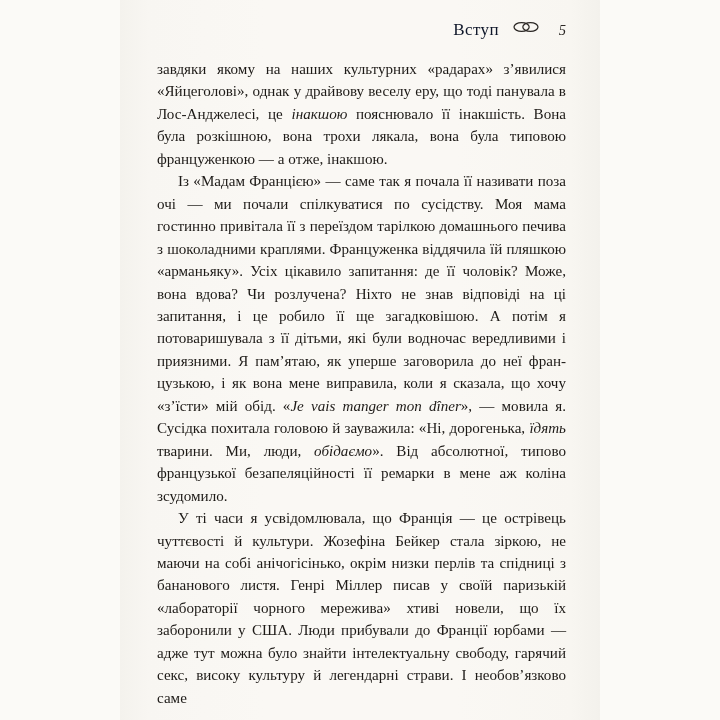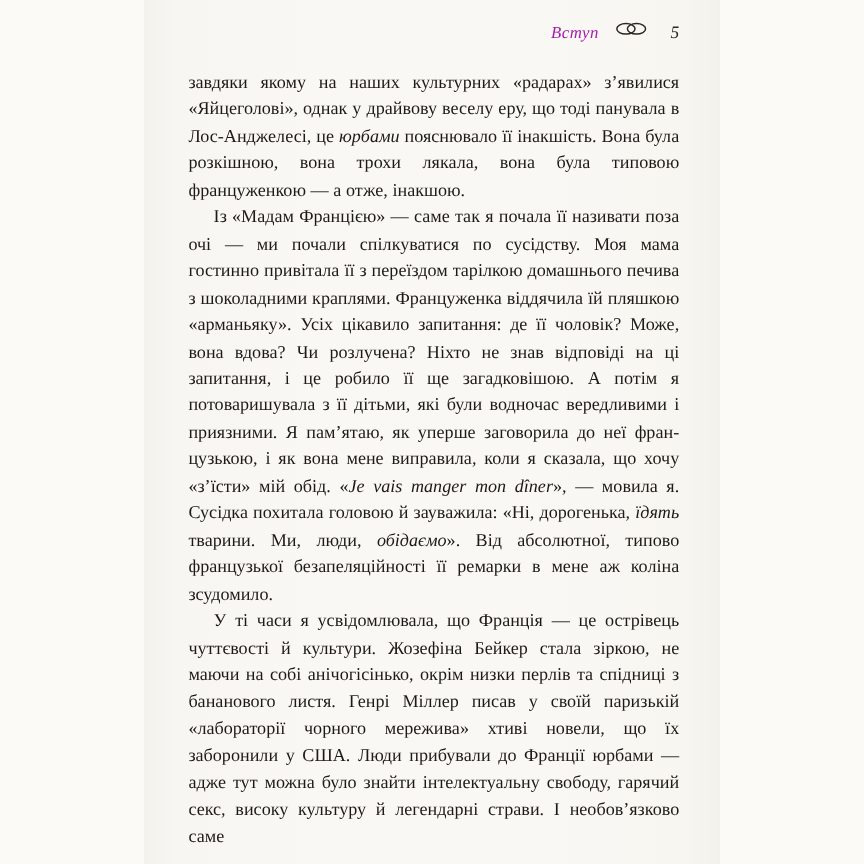--- a/index.html
+++ b/index.html
@@ -48,24 +48,23 @@
     left: 157px;
     top: 20px;
     width: 409px;
     height: 26px;
     display: flex;
     align-items: baseline;
     justify-content: flex-end;
     color: #23201d;
   }
   #running-head .head-title {
-    font-style: italic;
-    font-size: 14px;
+    font-size: 17px;
     letter-spacing: 0.4px;
-    color: #a21caf;
+    color: #0f172a;
   }
   #running-head .head-ornament {
     margin: 0 13px 0 14px;
     display: inline-flex;
     align-items: center;
     position: relative;
     top: -2px;
   }
   #running-head .head-folio {
     font-size: 14.5px;
@@ -120,18 +119,18 @@
       <svg width="26" height="12" viewBox="0 0 26 12" aria-hidden="true">
         <ellipse cx="8.6" cy="6" rx="7.6" ry="4.4" fill="none" stroke="#2b2724" stroke-width="1.25"></ellipse>
         <ellipse cx="17.4" cy="6" rx="7.6" ry="4.4" fill="none" stroke="#2b2724" stroke-width="1.25"></ellipse>
       </svg>
     </span>
 
     <span class="head-folio">5</span>
   </div>
 
   <div id="text-column">
-    <p class="body-paragraph">завдяки якому на наших культурних «радарах» з’яви­лися «Яйцеголові», однак у драйвову веселу еру, що тоді панувала в Лос-Анджелесі, це <em>юрбами</em> пояснювало її інакшість. Вона була розкішною, вона трохи лякала, вона була типовою француженкою — а отже, інакшою.</p>
+    <p class="body-paragraph">завдяки якому на наших культурних «радарах» з’яви­лися «Яйцеголові», однак у драйвову веселу еру, що тоді панувала в Лос-Анджелесі, це <em>інакшою</em> пояснювало її інакшість. Вона була розкішною, вона трохи лякала, вона була типовою француженкою — а отже, інакшою.</p>
     <p class="body-paragraph indented">Із «Мадам Францією» — саме так я почала її нази­вати поза очі — ми почали спілкуватися по сусідству. Моя мама гостинно привітала її з переїздом тарілкою домашнього печива з шоколадними краплями. Фран­цуженка віддячила їй пляшкою «арманьяку». Усіх ці­кавило запитання: де її чоловік? Може, вона вдова? Чи розлучена? Ніхто не знав відповіді на ці запитання, і це робило її ще загадковішою. А потім я потоваришува­ла з її дітьми, які були водночас вередливими і прияз­ними. Я пам’ятаю, як уперше заговорила до неї фран­цузькою, і як вона мене виправила, коли я сказала, що хочу «з’їсти» мій обід. «<em>Je vais manger mon dîner</em>», — мо­вила я. Сусідка похитала головою й зауважила: «Ні, дорогенька, <em>їдять</em> тварини. Ми, люди, <em>обідаємо</em>». Від абсолютної, типово французької безапеляційності її ремарки в мене аж коліна зсудомило.</p>
     <p class="body-paragraph indented">У ті часи я усвідомлювала, що Франція — це острі­вець чуттєвості й культури. Жозефіна Бейкер стала зіркою, не маючи на собі анічогісінько, окрім низки перлів та спідниці з бананового листя. Генрі Міллер писав у своїй паризькій «лабораторії чорного мере­жива» хтиві новели, що їх заборонили у США. Люди прибували до Франції юрбами — адже тут можна було знайти інтелектуальну свободу, гарячий секс, високу культуру й легендарні страви. І необов’язково саме</p>
   </div>
 
 </div>
 
 </body></html>

